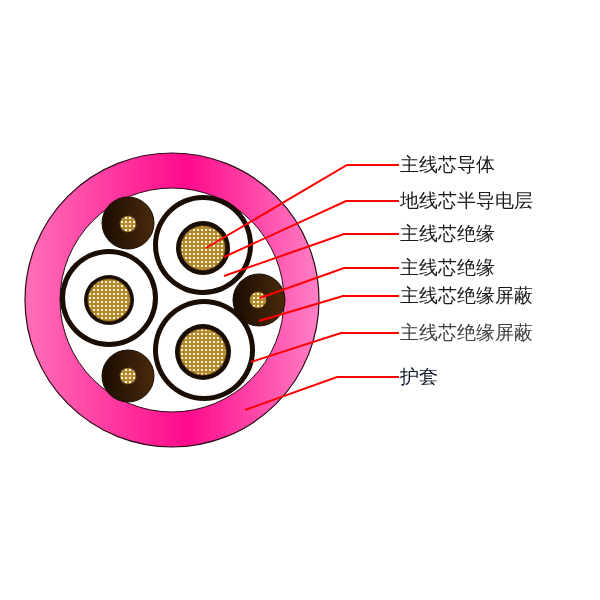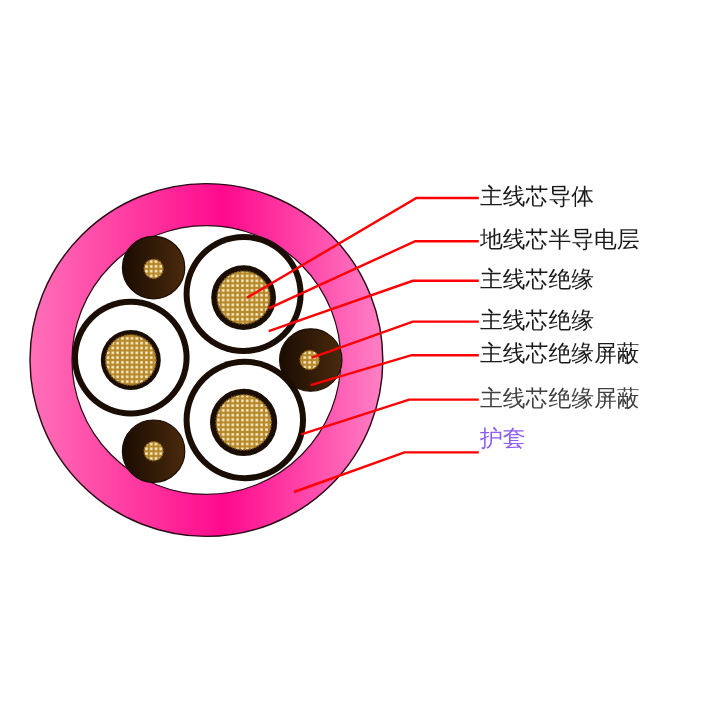--- a/index.html
+++ b/index.html
@@ -98,13 +98,13 @@
       <polyline points="245,410 337,377 399,377" fill="none" stroke="#ff0000" stroke-width="2"></polyline>
     </g>
 </svg>
 
 <div class="label" style="top: 154px; color: rgb(26, 26, 26);">主线芯导体</div>
 <div class="label" style="top: 190px; color: rgb(26, 26, 26);">地线芯半导电层</div>
 <div class="label" style="top: 223px; color: rgb(26, 26, 26); text-align: right;">主线芯绝缘</div>
 <div class="label" style="top: 257px; color: rgb(26, 26, 26);">主线芯绝缘</div>
 <div class="label" style="top: 285px; color: rgb(26, 26, 26);">主线芯绝缘屏蔽</div>
 <div class="label" style="top: 322px; color: #404040;">主线芯绝缘屏蔽</div>
-<div class="label" style="top: 356px; color: #8b5cf6;">护套</div>
+<div class="label" style="top: 366px; color: #0f172a;">护套</div>
 
 </body></html>

